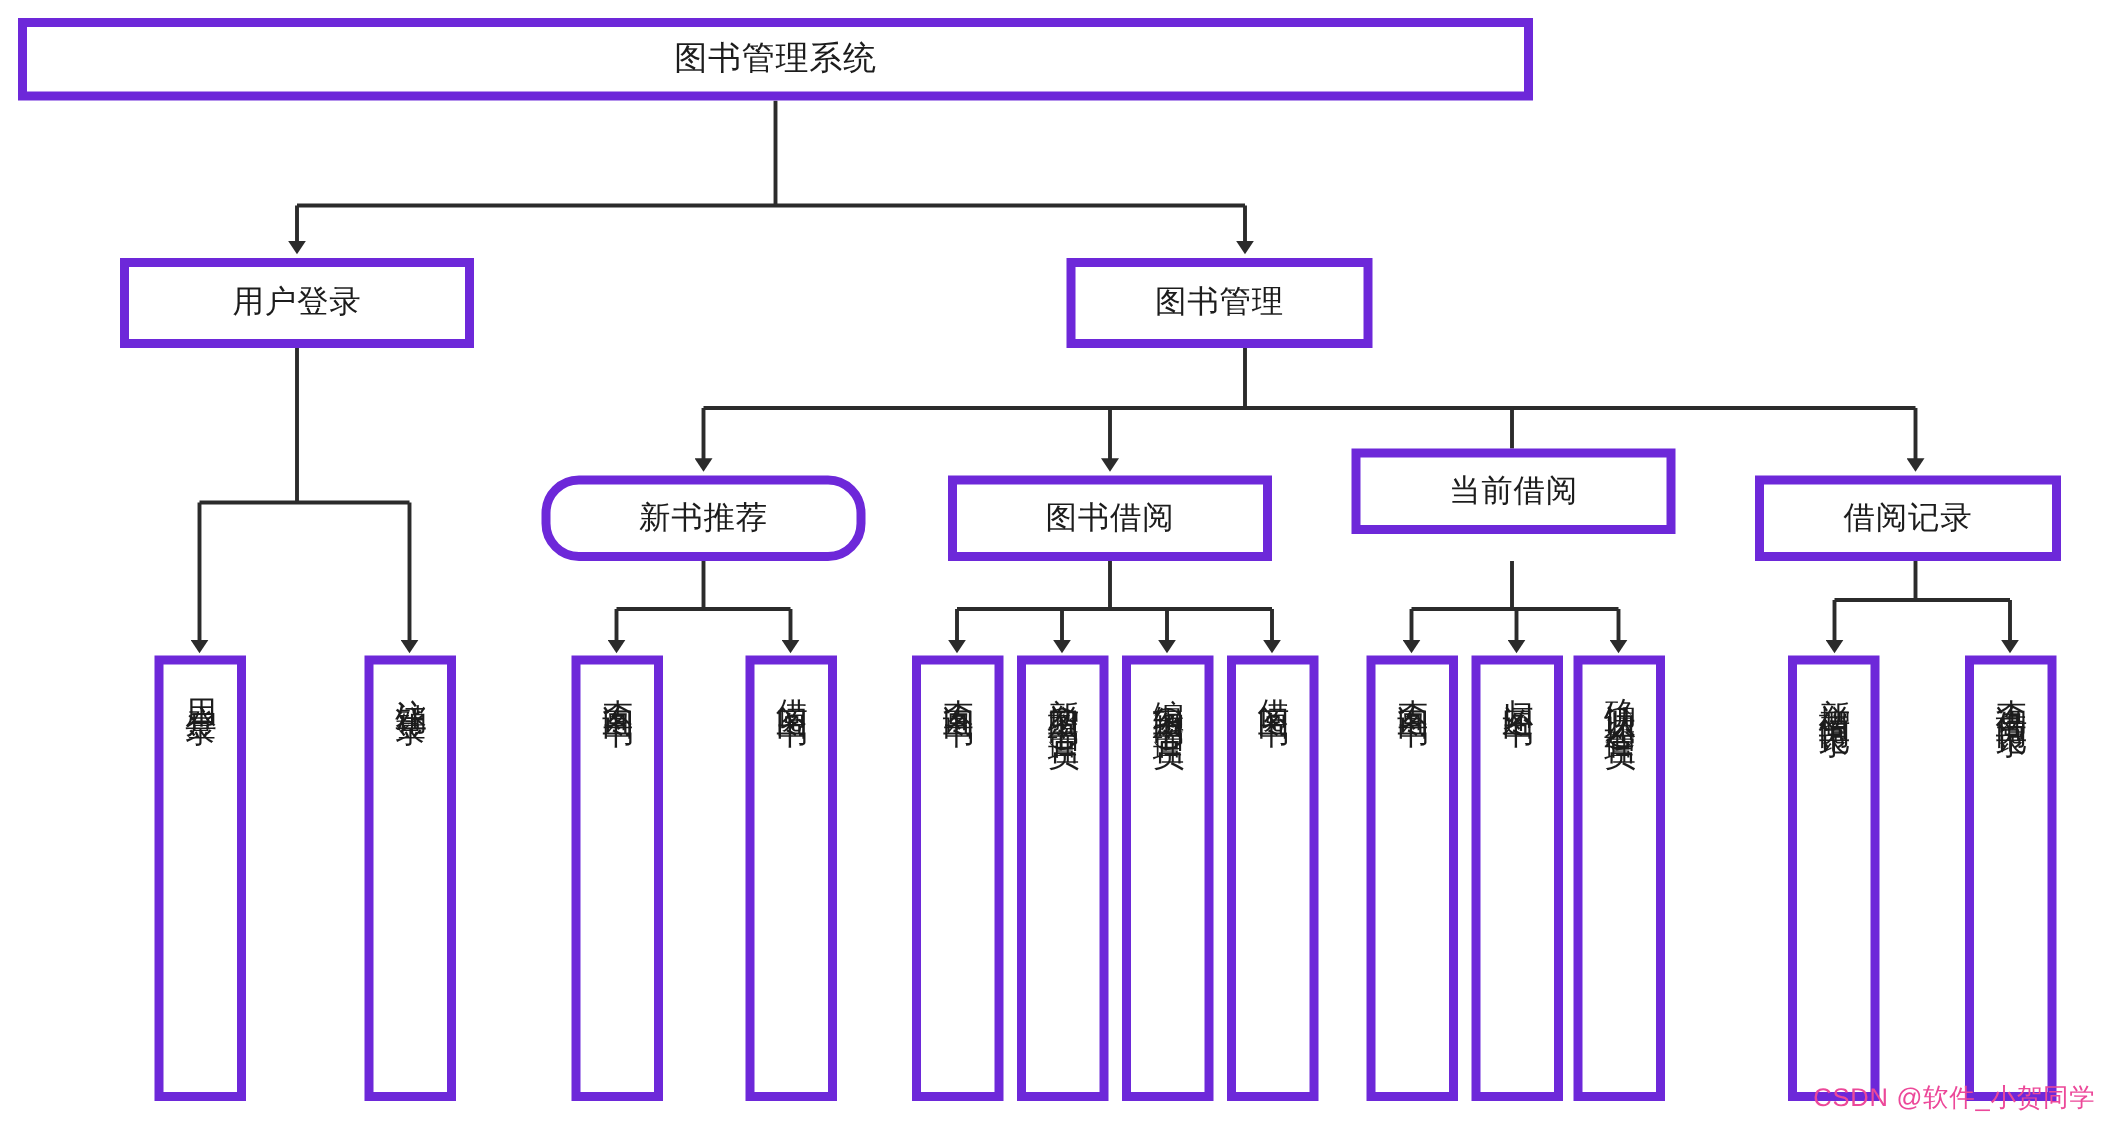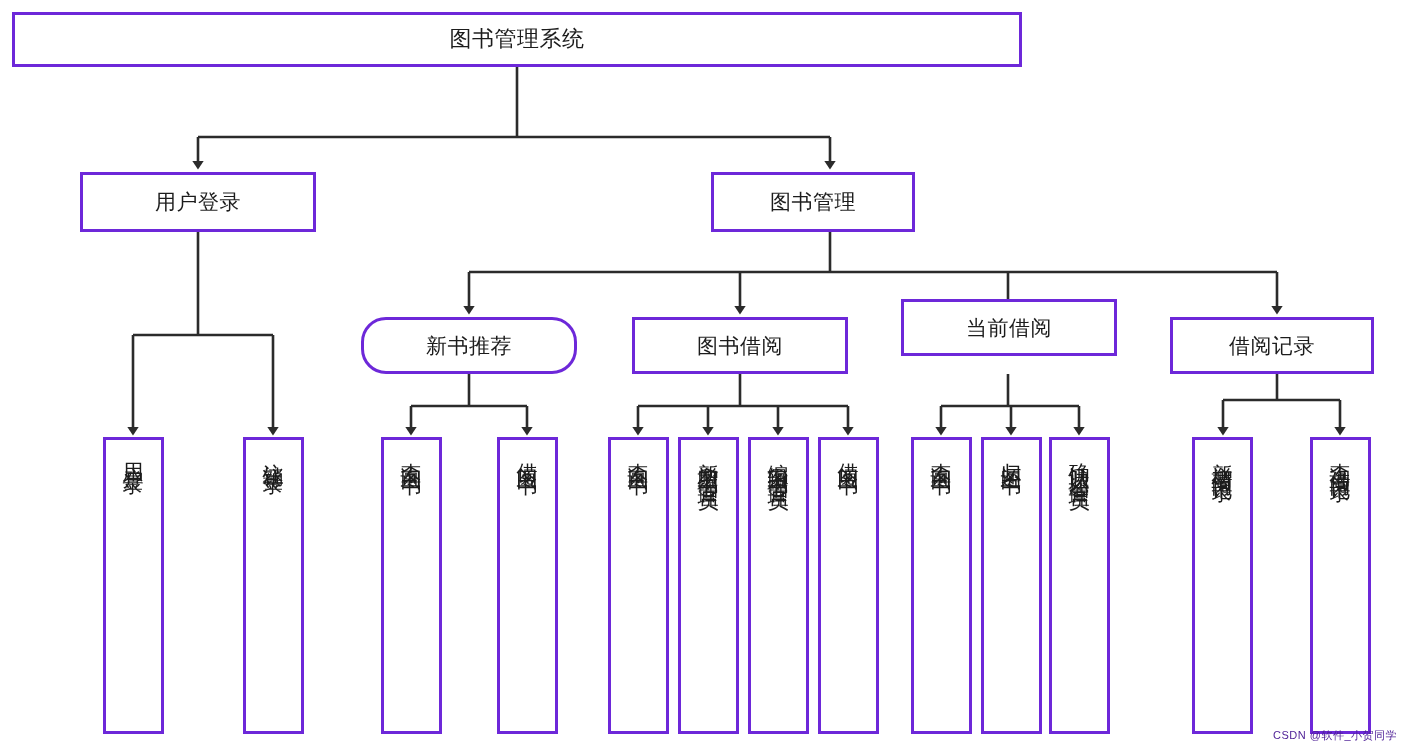--- a/index.html
+++ b/index.html
@@ -21,21 +21,21 @@
   #svg-layer {
     position: absolute;
     left: 0;
     top: 0;
     width: 1405px;
     height: 747px;
   }
   .node {
     position: absolute;
     box-sizing: border-box;
-    border: 3px solid #6d28d9;
+    border: 6px solid #6d28d9;
     background: #ffffff;
     display: flex;
     align-items: center;
     justify-content: center;
     z-index: 3;
   }
   .node-label {
     font-size: 21px;
     letter-spacing: 0.5px;
     line-height: 1.12;
@@ -57,22 +57,22 @@
     font-size: 21px;
     letter-spacing: 4px;
     line-height: 1;
     white-space: nowrap;
     text-align: left;
   }
   .watermark {
     position: absolute;
     right: 8px;
     bottom: 4px;
-    font-size: 11px;
-    color: #4c1d95;
+    font-size: 17px;
+    color: #ec4899;
     z-index: 6;
     white-space: nowrap;
     letter-spacing: 0.5px;
   }
 </style>
 </head>
 <body>
 
 <div id="canvas">
 

